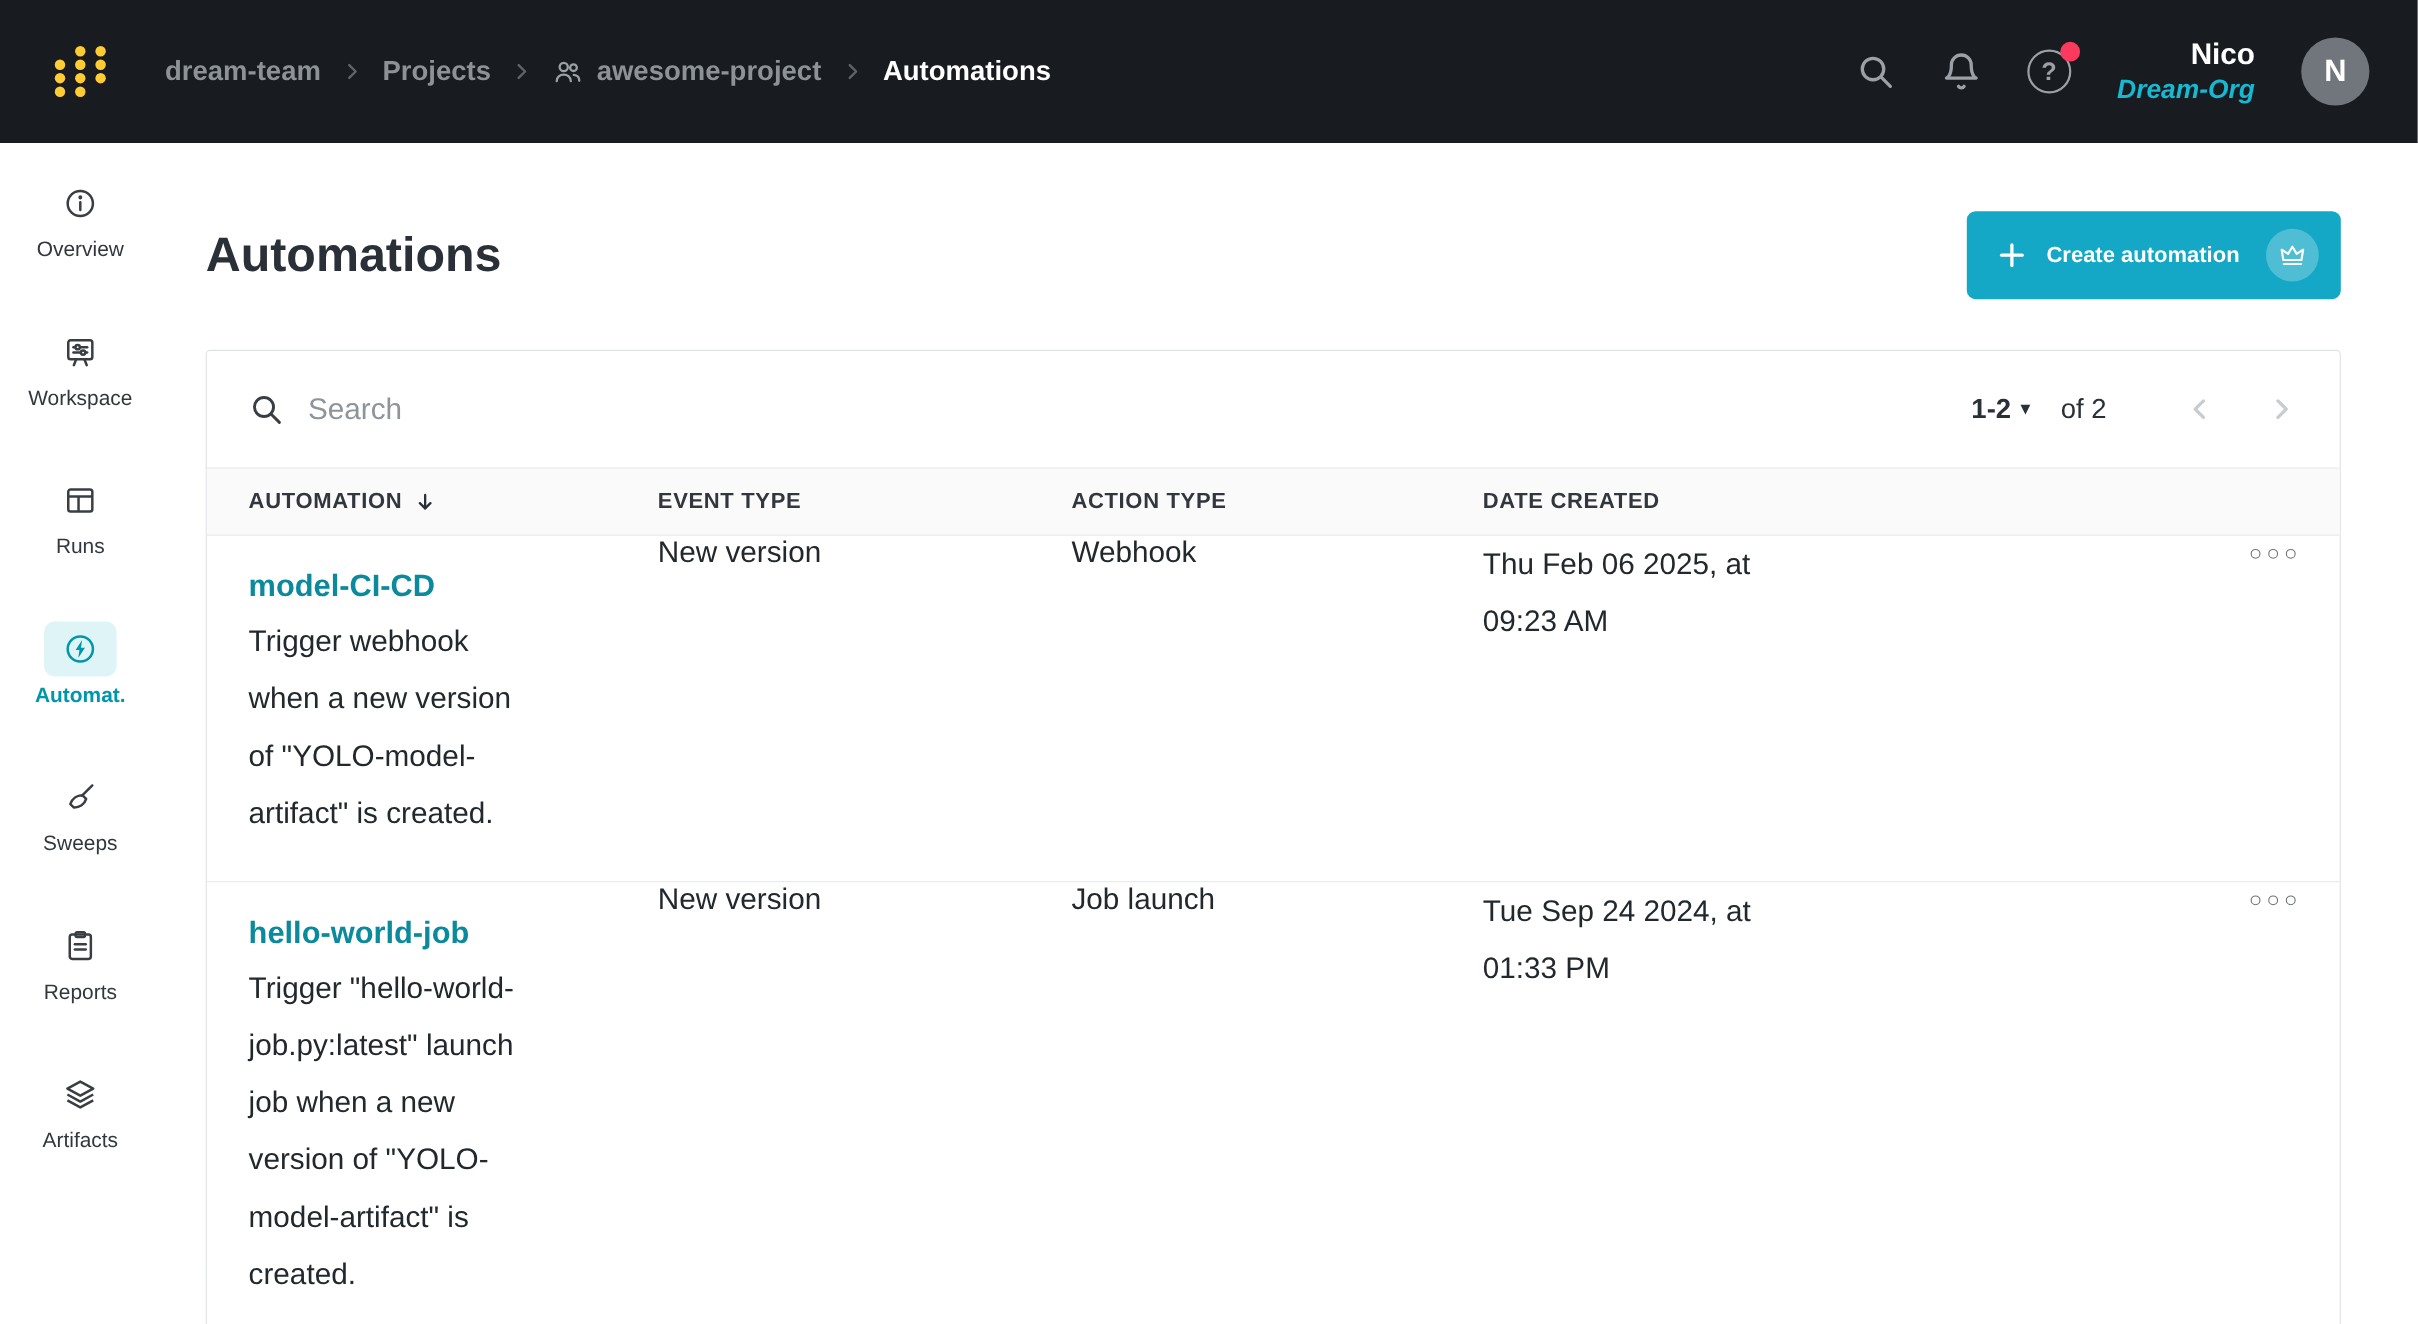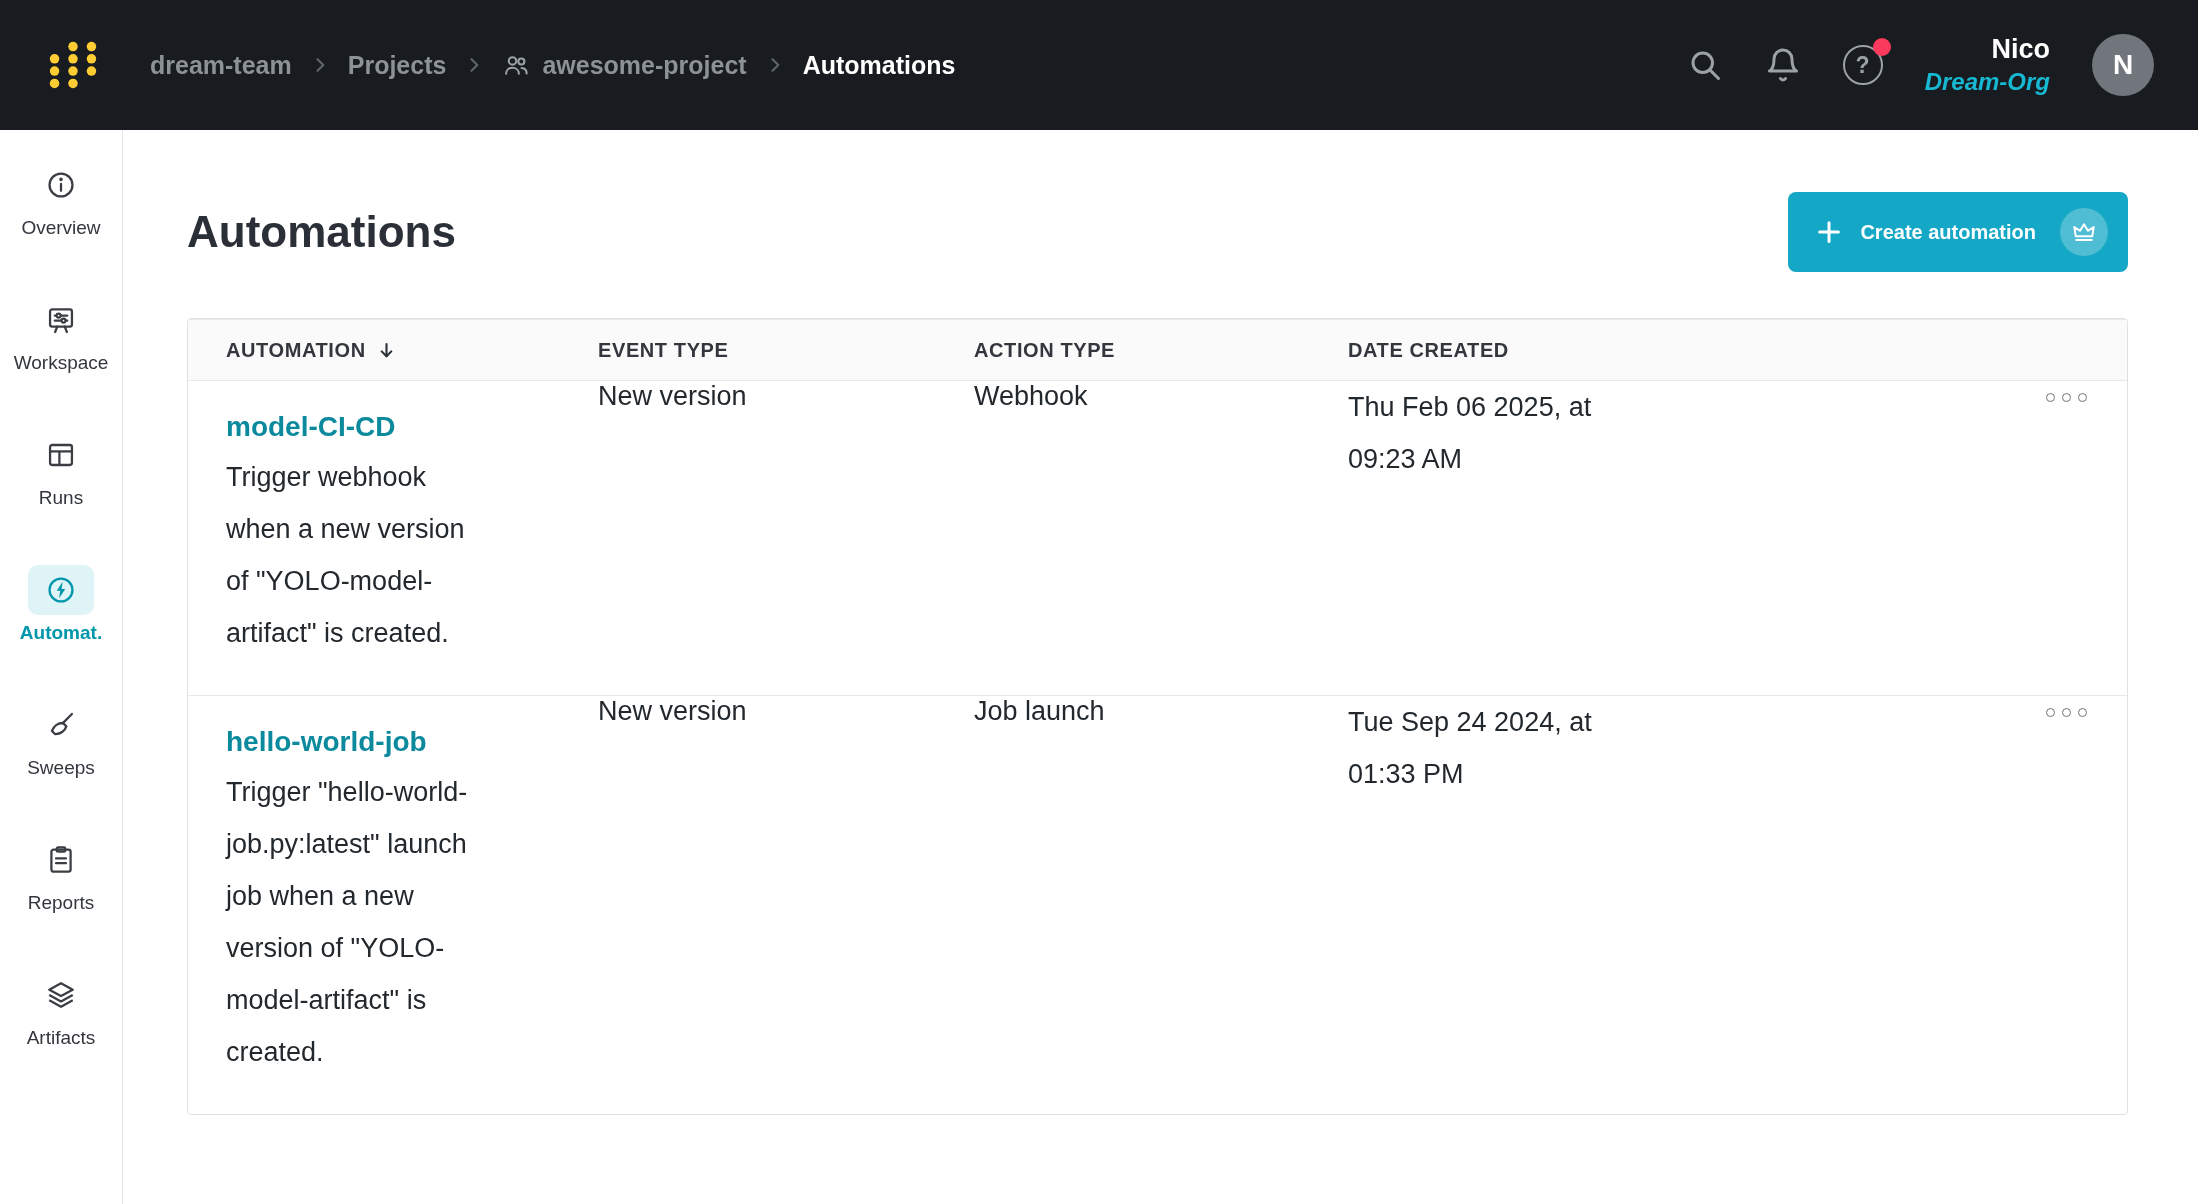--- a/index.html
+++ b/index.html
@@ -24,21 +24,21 @@
   .topbar-right{margin-left:auto;display:flex;align-items:center;gap:42px;margin-right:44px;}
   .tb-icon{color:#9BA1A6;cursor:pointer;}
   .help-wrap{position:relative;width:40px;height:40px;border:2.5px solid #9BA1A6;border-radius:50%;display:flex;align-items:center;justify-content:center;color:#9BA1A6;font-size:23px;font-weight:700;cursor:pointer;}
   .notif-dot{position:absolute;top:-9px;right:-10px;width:18px;height:18px;border-radius:50%;background:var(--notification-red);}
   .user-block{text-align:right;cursor:pointer;line-height:1.25;}
   .user-name{color:#fff;font-size:27px;font-weight:700;}
   .user-org{color:var(--org-teal);font-size:24px;font-weight:600;font-style:italic;}
   .avatar{width:62px;height:62px;border-radius:50%;background:#70767C;color:#fff;font-size:28px;font-weight:600;display:flex;align-items:center;justify-content:center;cursor:pointer;}
 
   
-  .sidebar{position:absolute;top:130px;left:0;width:123px;height:1074px;background:#fff;border-right:1px solid #E4E7E9;display:flex;flex-direction:column;align-items:center;padding-top:30px;gap:56px;}
+  .sidebar{position:absolute;top:130px;left:12px;width:123px;height:1074px;background:#fff;border-right:1px solid #E4E7E9;display:flex;flex-direction:column;align-items:center;padding-top:30px;gap:56px;}
   .side-item{display:flex;flex-direction:column;align-items:center;gap:7px;cursor:pointer;}
   .icon-wrap{width:66px;height:50px;border-radius:10px;display:flex;align-items:center;justify-content:center;color:#3A3E43;}
   .side-item.active .icon-wrap{background:var(--active-bg);color:var(--active-teal);}
   .side-label{font-size:19px;color:#33373D;}
   .side-item.active .side-label{color:var(--active-teal);font-weight:600;}
 
   
   .main{position:absolute;top:130px;left:123px;width:2075px;height:1074px;background:#fff;}
   .page-header{display:flex;align-items:center;justify-content:space-between;padding:62px 70px 0 64px;}
   .page-title{font-size:44px;font-weight:700;color:#2B3038;}
@@ -235,20 +235,40 @@
         <svg width="26" height="26" viewBox="0 0 24 24" fill="none" stroke="#fff" stroke-width="1.8" stroke-linecap="round" stroke-linejoin="round">
             <path d="M4.4 16 L3 7.4 l5.4 3.5 L12 4.9 l3.6 6 L21 7.4 19.6 16 Z"></path>
             <line x1="4.8" y1="19.4" x2="19.2" y2="19.4"></line>
           </svg>
       </span>
     </button>
   </div>
 
   <section class="card">
 
+    <div class="search-row">
+      <svg width="32" height="32" viewBox="0 0 24 24" fill="none" stroke="#3A3E43" stroke-width="2" stroke-linecap="round">
+          <circle cx="10.5" cy="10.5" r="6.5"></circle>
+          <line x1="15.6" y1="15.6" x2="21" y2="21"></line>
+        </svg>
+      <input class="search-input" type="text" placeholder="Search" style="">
+      <div class="pagination">
+        <span class="page-range">
+          <span>1-2</span>
+          <span class="caret">▾</span>
+        </span>
+        <span class="page-of">of 2</span>
+        <svg class="pg-chevron" width="30" height="30" viewBox="0 0 24 24" fill="none" stroke="currentColor" stroke-width="2.4" stroke-linecap="round" stroke-linejoin="round">
+            <polyline points="14.5,6 8.5,12 14.5,18"></polyline>
+          </svg>
+        <svg class="pg-chevron right" width="30" height="30" viewBox="0 0 24 24" fill="none" stroke="currentColor" stroke-width="2.4" stroke-linecap="round" stroke-linejoin="round">
+            <polyline points="9.5,6 15.5,12 9.5,18"></polyline>
+          </svg>
+      </div>
+    </div>
 
     <div class="tbl-header">
       <div class="col1 th">
         <span>AUTOMATION</span>
         <svg width="21" height="21" viewBox="0 0 24 24" fill="none" stroke="#2B3038" stroke-width="2.4" stroke-linecap="round" stroke-linejoin="round">
             <line x1="12" y1="4.5" x2="12" y2="18.5"></line>
             <polyline points="6.5,13 12,18.5 17.5,13"></polyline>
           </svg>
       </div>
       <div class="col2 th">

